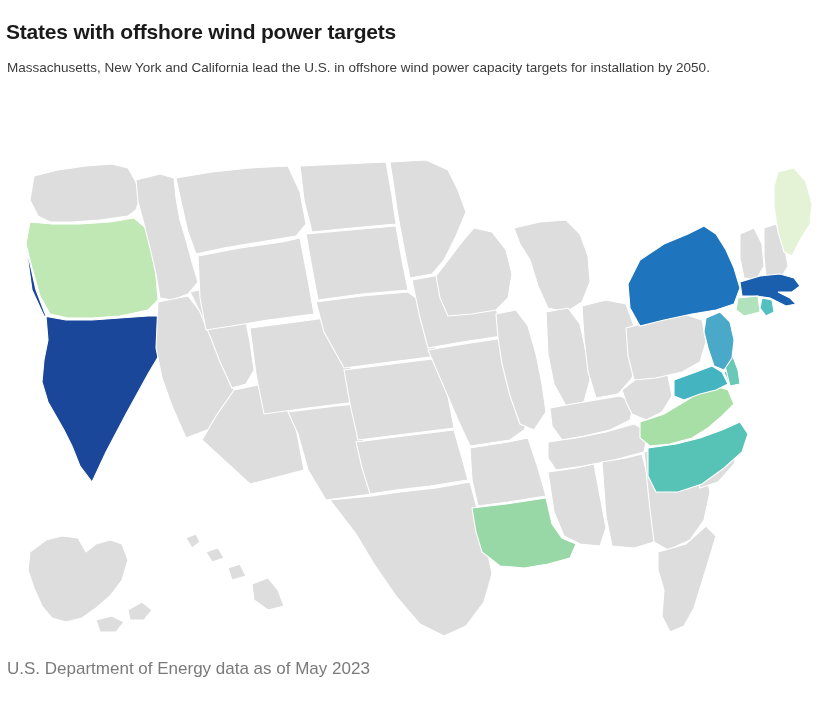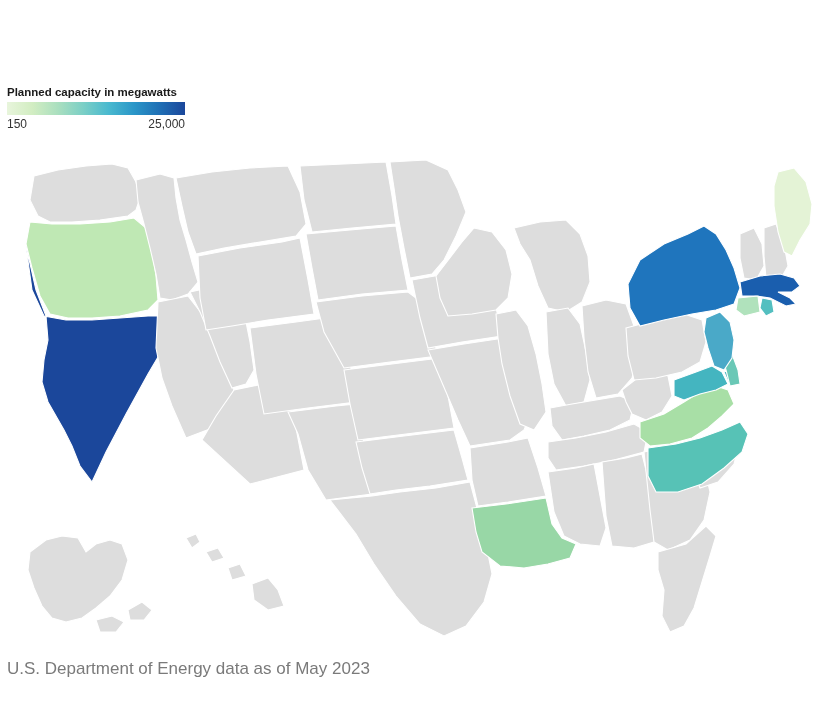--- a/index.html
+++ b/index.html
@@ -119,29 +119,23 @@
   .footer a {
     color: #ef3e3e;
     text-decoration: none;
   }
 </style>
 </head>
 <body>
 
 <div class="chart-wrap">
 
-
-  <div class="legend">
-    <div class="legend-title">Planned capacity in megawatts</div>
-    <div class="legend-bar" style="background: linear-gradient(to right, rgb(232, 245, 220), rgb(210, 237, 194), rgb(170, 223, 191), rgb(123, 207, 198), rgb(73, 185, 207), rgb(42, 150, 200), rgb(31, 111, 181), rgb(27, 71, 155));"></div>
-    <div class="legend-labels">
-      <span class="legend-min">150</span>
-      <span class="legend-max">25,000</span>
-    </div>
-  </div>
+  <div class="title">States with offshore wind power targets</div>
+  <div class="subtitle">Massachusetts, New York and California lead the U.S. in offshore wind power capacity targets for installation by 2050.</div>
+
 
   <div class="map-area">
     <svg viewBox="0 0 821 510" xmlns="http://www.w3.org/2000/svg">
       <g>
 
         <path class="state" fill="#dddddd" d="M34 36 L58 30 L86 26 L112 24 L128 28 L136 42 L140 58 L136 70 L128 76 L100 80 L72 82 L50 82 L38 76 L30 60 Z"></path>
         <path class="state" fill="#bfe8b4" d="M30 82 L52 84 L80 84 L110 82 L134 78 L146 88 L152 110 L156 136 L158 160 L148 170 L120 176 L92 178 L68 178 L50 174 L40 156 L32 128 L26 104 Z"></path>
         <path class="state" fill="#1b479b" d="M26 106 L36 150 L46 176 L48 200 L44 220 L42 242 L48 262 L56 276 L64 290 L72 306 L80 326 L92 342 L106 312 L126 274 L148 234 L168 200 L186 178 L172 176 L148 176 L120 178 L92 180 L66 180 L44 176 L32 150 Z"></path>
 
         <path class="state" fill="#dddddd" d="M136 40 L160 34 L174 38 L176 58 L180 80 L186 100 L192 122 L198 142 L188 154 L172 160 L160 158 L156 134 L150 108 L144 84 L138 62 Z"></path>

